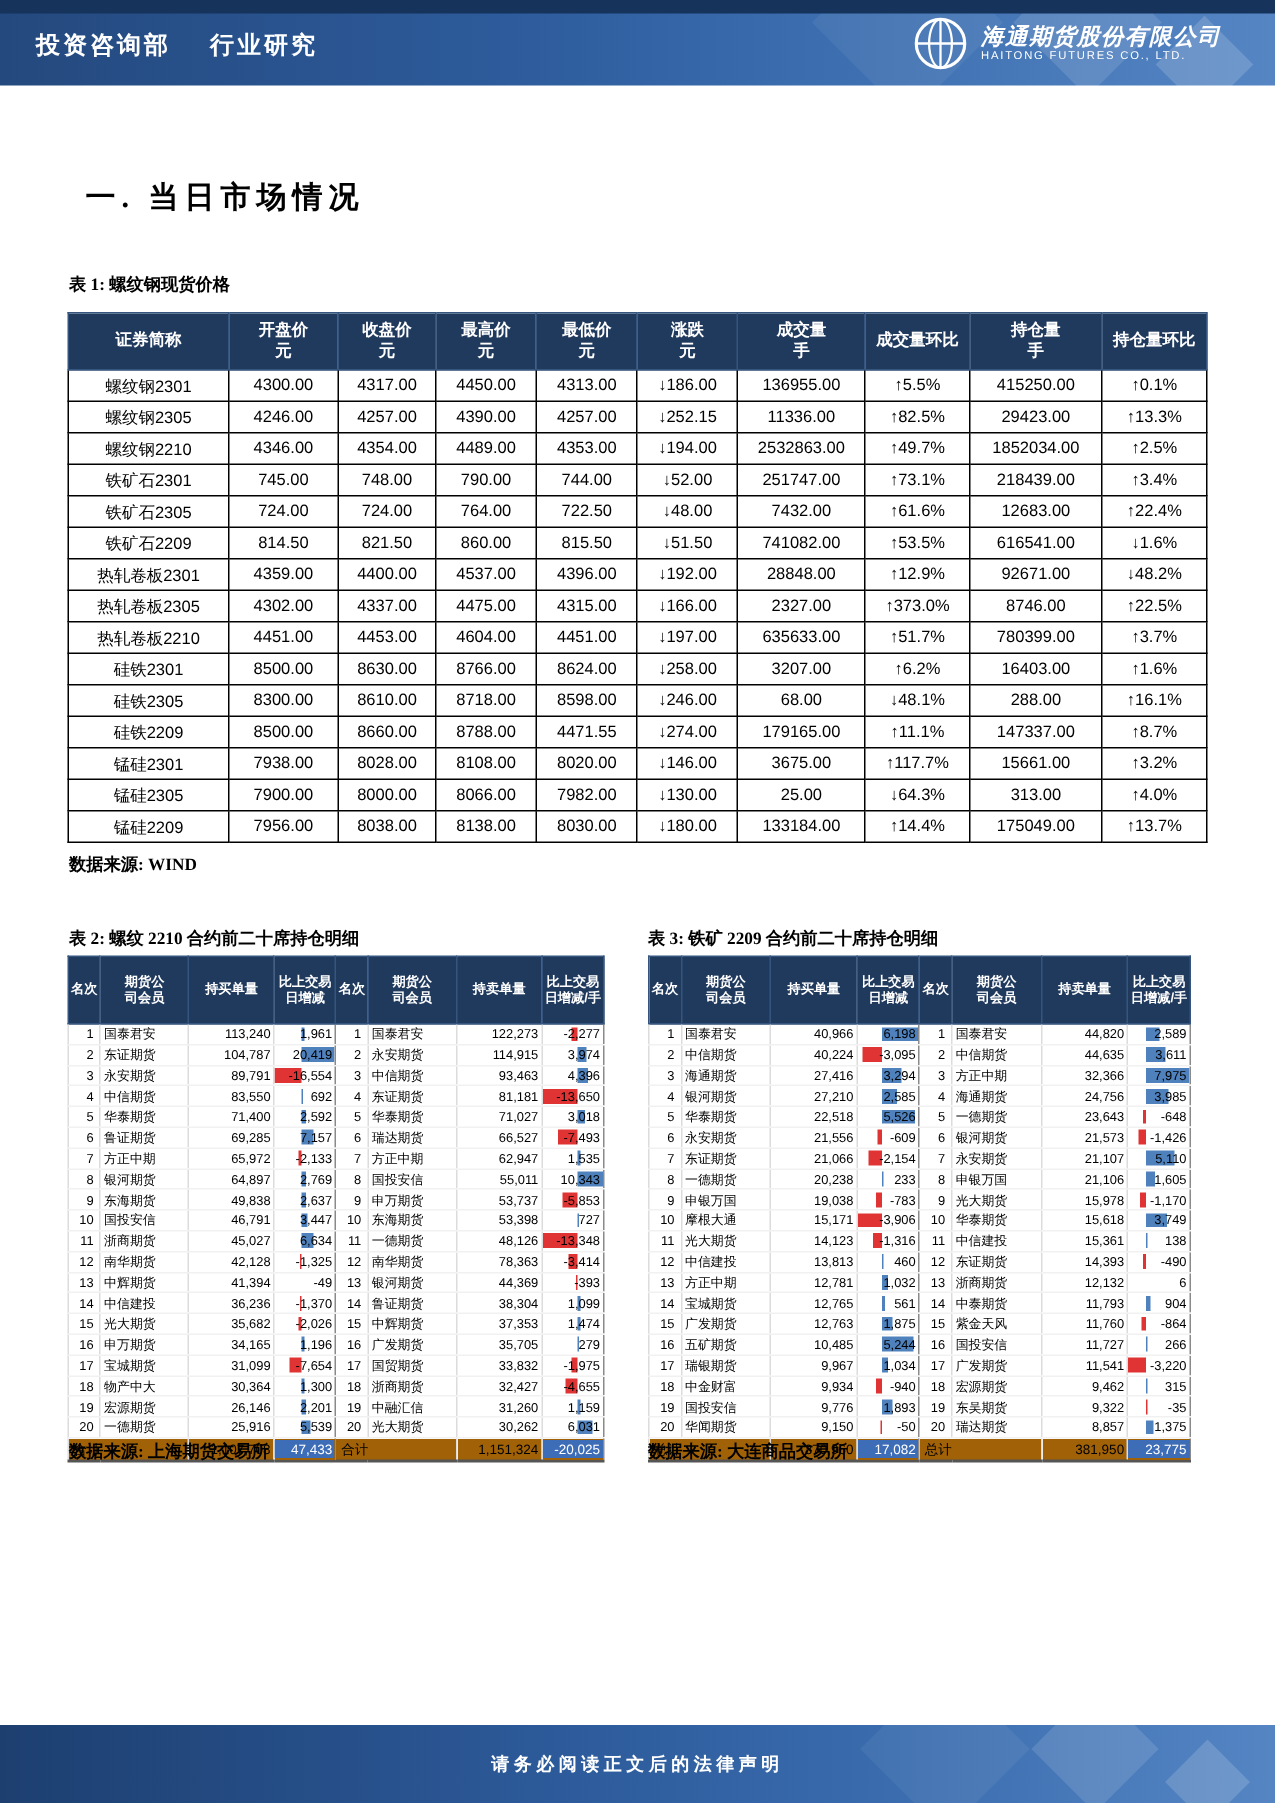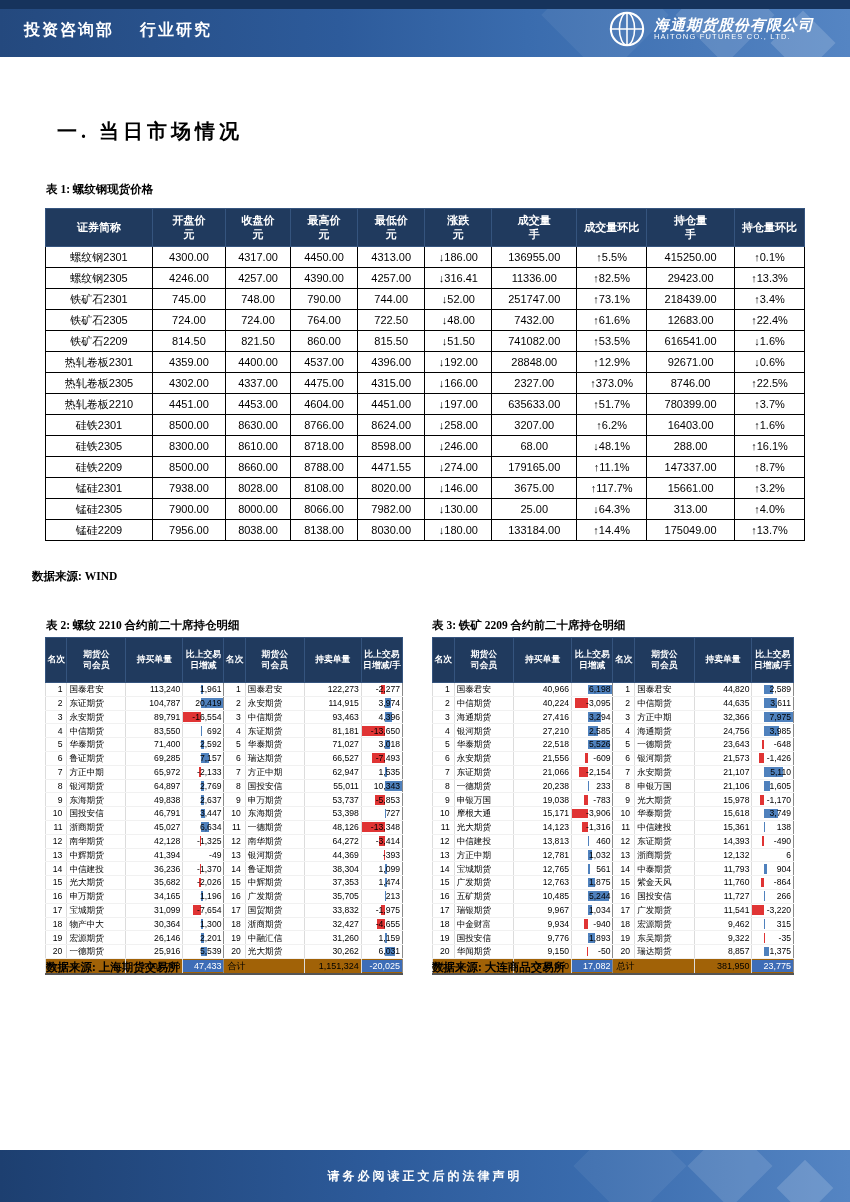--- a/index.html
+++ b/index.html
@@ -24,21 +24,21 @@
   .logo-en{font-size:7.5px;letter-spacing:1.2px;}
 
   
   .section-title{position:absolute;left:57px;top:118px;font-family:"Liberation Serif",serif;
                  font-weight:bold;font-size:20px;letter-spacing:4px;color:#000;}
   .caption{position:absolute;font-family:"Liberation Serif",serif;font-weight:bold;
            font-size:11.5px;color:#000;}
   .cap1{left:46px;top:182px;} .cap2{left:46px;top:618px;} .cap3{left:432px;top:618px;}
   .source{position:absolute;font-family:"Liberation Serif",serif;font-weight:bold;
           font-size:11.5px;color:#000;}
-  .src1{left:32px;top:569px;} .src2{left:46px;top:960px;} .src3{left:432px;top:960px;}
+  .src1{left:46px;top:569px;} .src2{left:46px;top:960px;} .src3{left:432px;top:960px;}
 
   
   .t1wrap{position:absolute;left:45px;top:208px;width:760px;}
   table{border-collapse:collapse;table-layout:fixed;width:100%;border-radius:14px;}
   .pricetable th{background:#203a5e;color:#fff;font-weight:bold;font-size:11px;
                  height:37px;border:1px solid #35547e;white-space:pre-line;line-height:1.25;
                  padding:0;}
   .pricetable td{border:1px solid #000;height:20px;text-align:center;font-size:11px;
                  color:#000;padding:0 1px;}
   .pricetable{border:1px solid #000;}
@@ -157,25 +157,37 @@
             <td class="up">↑5.5%</td>
             <td>415250.00</td>
             <td class="up">↑0.1%</td>
           </tr>
           <tr>
             <td>螺纹钢2305</td>
             <td>4246.00</td>
             <td>4257.00</td>
             <td>4390.00</td>
             <td>4257.00</td>
-            <td class="down">↓316.41</td>
+            <td class="down">↓252.15</td>
             <td>11336.00</td>
             <td class="up">↑82.5%</td>
             <td>29423.00</td>
             <td class="up">↑13.3%</td>
+          </tr>
+          <tr>
+            <td>螺纹钢2210</td>
+            <td>4346.00</td>
+            <td>4354.00</td>
+            <td>4489.00</td>
+            <td>4353.00</td>
+            <td class="down">↓194.00</td>
+            <td>2532863.00</td>
+            <td class="up">↑49.7%</td>
+            <td>1852034.00</td>
+            <td class="up">↑2.5%</td>
           </tr>
           <tr>
             <td>铁矿石2301</td>
             <td>745.00</td>
             <td>748.00</td>
             <td>790.00</td>
             <td>744.00</td>
             <td class="down">↓52.00</td>
             <td>251747.00</td>
             <td class="up">↑73.1%</td>
@@ -209,21 +221,21 @@
           <tr>
             <td>热轧卷板2301</td>
             <td>4359.00</td>
             <td>4400.00</td>
             <td>4537.00</td>
             <td>4396.00</td>
             <td class="down">↓192.00</td>
             <td>28848.00</td>
             <td class="up">↑12.9%</td>
             <td>92671.00</td>
-            <td class="down">↓0.6%</td>
+            <td class="down">↓48.2%</td>
           </tr>
           <tr>
             <td>热轧卷板2305</td>
             <td>4302.00</td>
             <td>4337.00</td>
             <td>4475.00</td>
             <td>4315.00</td>
             <td class="down">↓166.00</td>
             <td>2327.00</td>
             <td class="up">↑373.0%</td>
@@ -461,21 +473,21 @@
             <td class="vol">48,126</td>
             <td class="chg"><div class="bar neg" style="left: 1.2587%; width: 55.6329%;"></div><span class="val">-13,348</span></td>
           </tr>
           <tr>
             <td class="rank">12</td>
             <td class="name">南华期货</td>
             <td class="vol">42,128</td>
             <td class="chg"><div class="bar neg" style="left: 41.1895%; width: 3.5837%;"></div><span class="val">-1,325</span></td>
             <td class="rank div">12</td>
             <td class="name">南华期货</td>
-            <td class="vol">64,272</td>
+            <td class="vol">78,363</td>
             <td class="chg"><div class="bar neg" style="left: 42.6624%; width: 14.2292%;"></div><span class="val">-3,414</span></td>
           </tr>
           <tr>
             <td class="rank">13</td>
             <td class="name">中辉期货</td>
             <td class="vol">41,394</td>
             <td class="chg"><div class="bar neg" style="left: 44.6407%; width: 0.132529%;"></div><span class="val">-49</span></td>
             <td class="rank div">13</td>
             <td class="name">银河期货</td>
             <td class="vol">44,369</td>
@@ -502,21 +514,21 @@
             <td class="chg"><div class="bar pos" style="left: 56.8916%; width: 6.14346%;"></div><span class="val">1,474</span></td>
           </tr>
           <tr>
             <td class="rank">16</td>
             <td class="name">申万期货</td>
             <td class="vol">34,165</td>
             <td class="chg"><div class="bar pos" style="left: 44.7732%; width: 3.23479%;"></div><span class="val">1,196</span></td>
             <td class="rank div">16</td>
             <td class="name">广发期货</td>
             <td class="vol">35,705</td>
-            <td class="chg"><div class="bar pos" style="left: 56.8916%; width: 2.12979%;"></div><span class="val">213</span></td>
+            <td class="chg"><div class="bar pos" style="left: 56.8916%; width: 2.12979%;"></div><span class="val">279</span></td>
           </tr>
           <tr>
             <td class="rank">17</td>
             <td class="name">宝城期货</td>
             <td class="vol">31,099</td>
             <td class="chg"><div class="bar neg" style="left: 24.0716%; width: 20.7016%;"></div><span class="val">-7,654</span></td>
             <td class="rank div">17</td>
             <td class="name">国贸期货</td>
             <td class="vol">33,832</td>
             <td class="chg"><div class="bar neg" style="left: 48.66%; width: 8.23157%;"></div><span class="val">-1,975</span></td>

